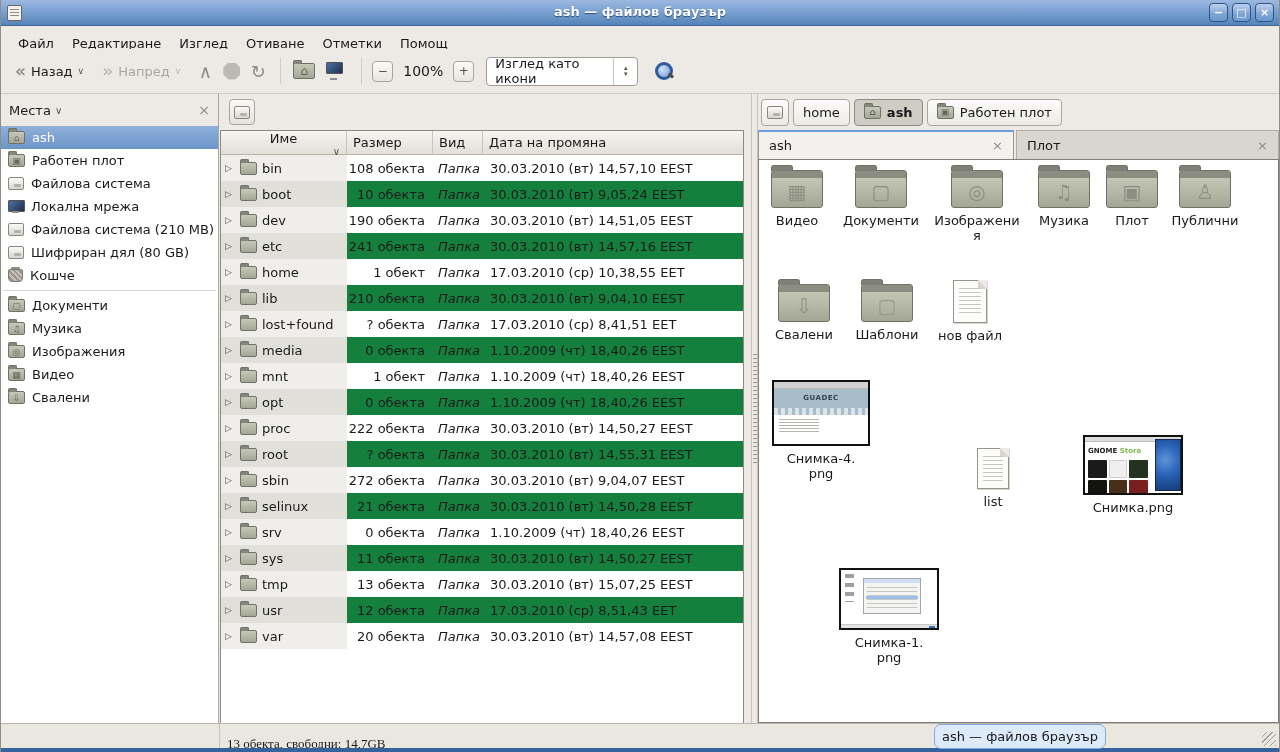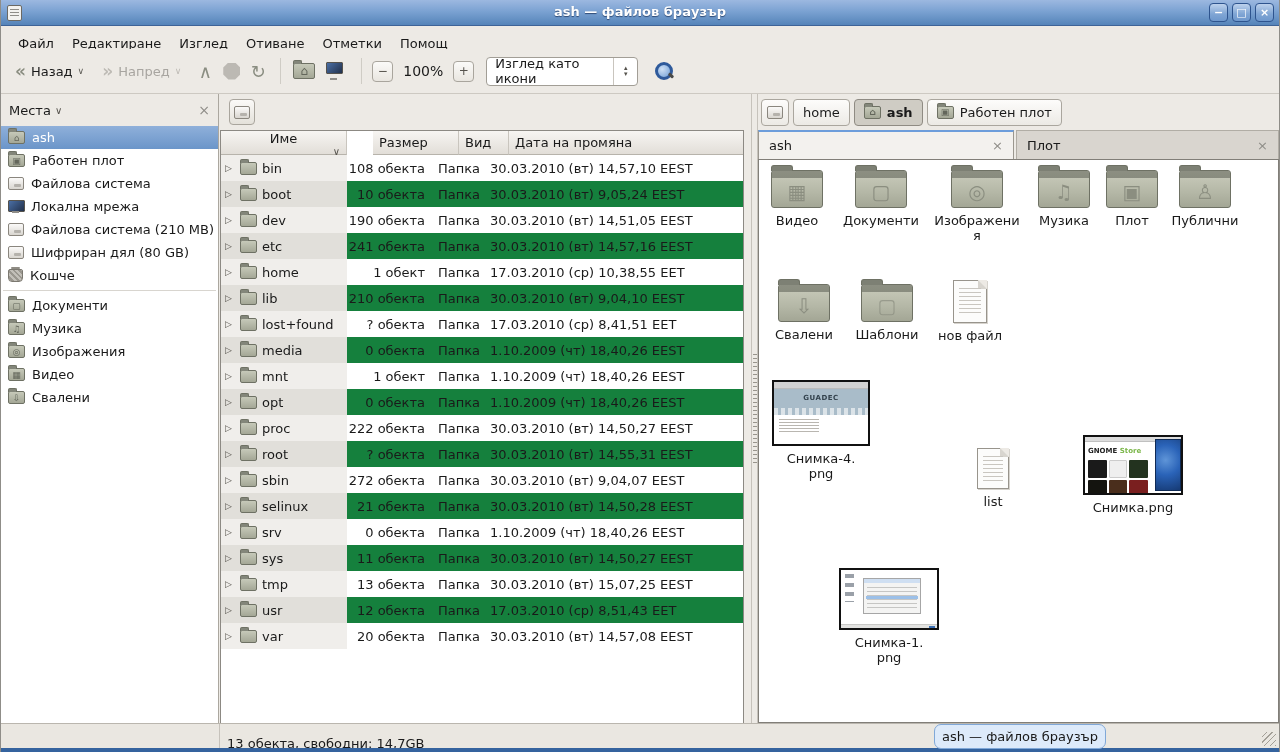--- a/index.html
+++ b/index.html
@@ -67,27 +67,27 @@
   .trash-ico { width:15px; height:13px; border:1px solid #7b7870; border-radius:2px 2px 4px 4px; background:repeating-linear-gradient(45deg,#c2bfb8 0 2px,#9a978f 2px 4px); position:relative; flex:none; }
   .trash-ico::before { content:""; position:absolute; left:2px; top:-3px; right:2px; height:2px; background:#8f8c84; border-radius:1px; }
 
   
   .midpanel { position:absolute; left:219px; top:0; width:531px; bottom:0; background:#edeae5; }
   .mid-mini { height:36px; display:flex; align-items:center; padding-left:9px; }
   .mini-btn { width:26px; height:26px; border:1px solid #a9a59d; border-radius:4px; background:linear-gradient(180deg,#fbfaf8,#e4e1da); display:flex; align-items:center; justify-content:center; }
   .treewrap { position:absolute; left:0; top:36px; right:7px; bottom:0; background:#fff; border:1px solid #8c8983; border-bottom:none; overflow:hidden; }
   .tree-header { display:flex; height:24px; }
   .th-cell { background:linear-gradient(180deg,#f7f5f2,#e2ded8); border-right:1px solid #c9c5be; border-bottom:1px solid #b7b3ab; font-size:13px; color:#1a1a1a; display:flex; align-items:center; padding:0 6px; }
-  .th-name { width:126px;flex-direction:column; } .th-size { width:86px;margin-left:26px; } .th-type { width:50px; } .th-date { flex:1; border-right:none; }
+  .th-name { width:126px;flex-direction:column; } .th-size { width:86px; } .th-type { width:50px; } .th-date { flex:1; border-right:none; }
   .th-sort { margin-left:auto; font-size:10px; color:#55524c; }
   .tree-row { display:flex; height:26px; font-size:13px; color:#1a1a1a; }
   .tc { display:flex; align-items:center; }
   .tc-name { width:126px; gap:5px; padding-left:4px; }
   .tc-size { width:86px; justify-content:flex-end; padding-right:8px; }
-  .tc-type { width:50px; padding-left:5px; }
+  .tc-type { width:50px; padding-left:5px;font-style:italic; }
   .tc-date { flex:1; padding-left:7px; }
   .row-even .tc { background:#ffffff; } .row-even .tc-name { background:#f0eeeb; }
   .row-odd  .tc { background:#15803d; } .row-odd  .tc-name { background:#e1dfda; }
   .expander { font-size:9px; color:#55524c; width:10px; }
 
   
   .splitter { position:absolute; left:750px; top:0; width:7px; bottom:0; background:#edeae5; border-left:1px solid #c6c2bb; border-right:1px solid #c6c2bb; }
   .splitter::after { content:""; position:absolute; left:1px; top:50%; width:4px; height:110px; transform:translateY(-50%);
     background:repeating-linear-gradient(180deg,#98948c 0 1px,transparent 1px 4px); }
 
@@ -139,21 +139,21 @@
   .t1-dlg::before { content:""; position:absolute; left:0; right:0; top:0; height:4px; background:#cfdff2; }
   .t1-dlg::after { content:""; position:absolute; left:3px; right:3px; top:8px; height:22px;
     background:repeating-linear-gradient(180deg,#c6c6c4 0 1px,transparent 1px 4px); }
   .t1-sel { position:absolute; left:25px; top:26px; width:52px; height:3px; background:#9cc0e8; }
   .t1-task { position:absolute; left:0; right:0; bottom:0; height:4px; background:#e3e3e1; border-top:1px solid #c9c9c7; }
   .t1-task::after { content:""; position:absolute; right:2px; top:1px; width:6px; height:2px; background:#3a6fb5; }
 
   
   .statusbar { position:absolute; left:0; right:0; bottom:4px; height:25px; background:#eae7e1; border-top:1px solid #bab6ae; }
   .statusbar .vline { position:absolute; left:218px; top:0; bottom:0; width:1px; background:#c6c2bb; }
-  .status-text { position:absolute; left:226px; top:12px; font-size:13px; color:#1a1a1a; }
+  .status-text { position:absolute; left:226px; top:12px; font-size:13px; color:#1a1a1a;font-family:Liberation Serif, serif; }
   .resize-grip { position:absolute; right:3px; bottom:2px; width:14px; height:14px;
     background:repeating-linear-gradient(135deg,transparent 0 3px,#a39f97 3px 4px); }
   .title-popup { position:absolute; left:933px; bottom:3px; width:172px; height:25px; background:#ddeafa; border:1px solid #80a8d8; border-radius:7px;
     display:flex; align-items:center; justify-content:center; font-size:13px; color:#1a1a1a; z-index:5; }
   .bottom-edge { position:absolute; left:0; right:0; bottom:0; height:4px; background:#35639e; }
 </style>
 </head>
 <body>
 
 <div id="window">

